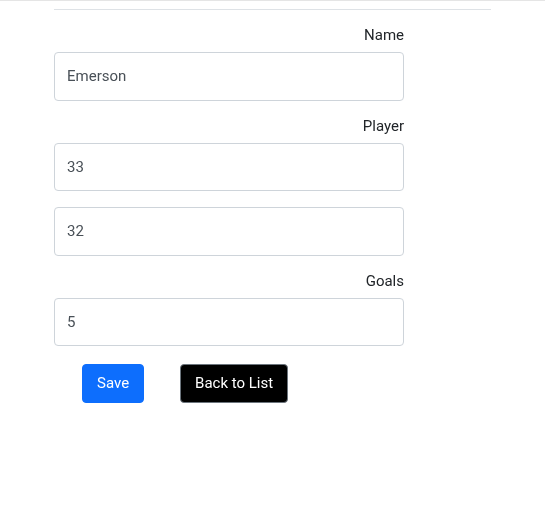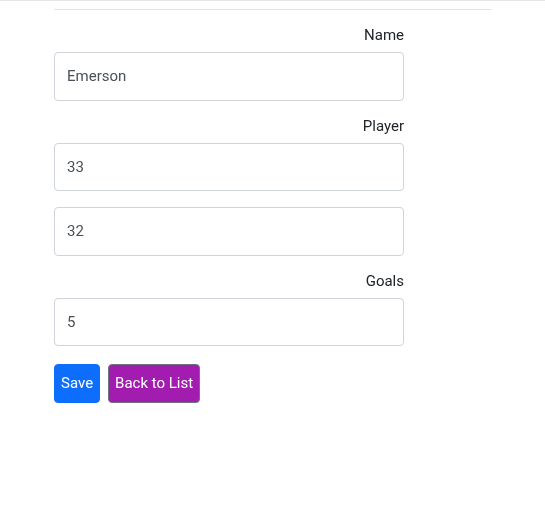--- a/index.html
+++ b/index.html
@@ -52,36 +52,37 @@
       background-color: #fff;
       border: 1px solid #ced4da;
       border-radius: 4px;
       font-family: inherit;
     }
     .actions {
       margin-top: 18px;
     }
     .btn {
       display: inline-block;
-      padding: 7px 6px;
+      padding: 7px 14px;
       font-size: 15px;
       border-radius: 4px;
       border: 1px solid transparent;
       cursor: pointer;
       font-family: inherit;
       line-height: 1.5;
       margin-right: 4px;
+      margin-left: 28px;
     }
     .btn-primary {
       background-color: #0d6efd;
       border-color: #0d6efd;
       color: #fff;
     }
     .btn-secondary {
-      background-color: #a21caf;
+      background-color: #000000;
       border-color: #6c757d;
       color: #fff;
     }
   </style>
 </head>
 <body>
 
 <div class="container">
   <hr>
   <div class="form-area">

